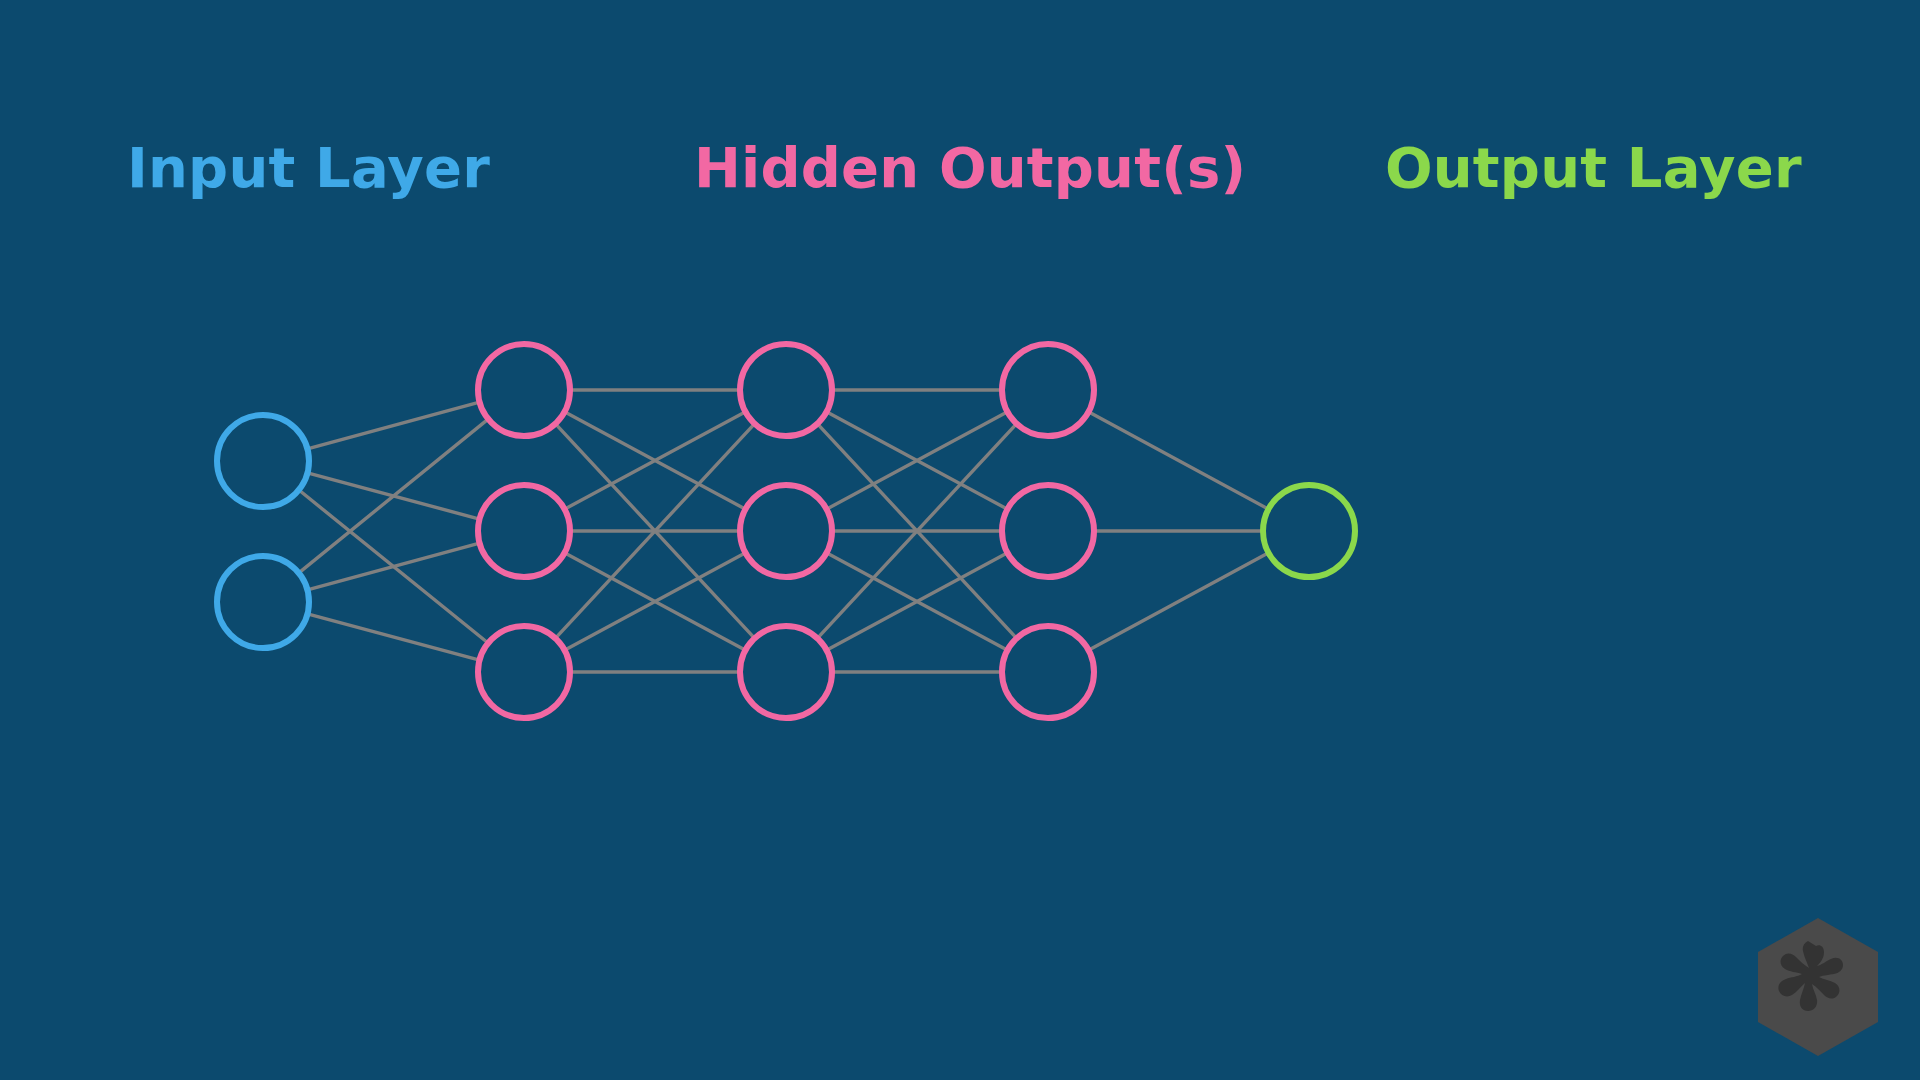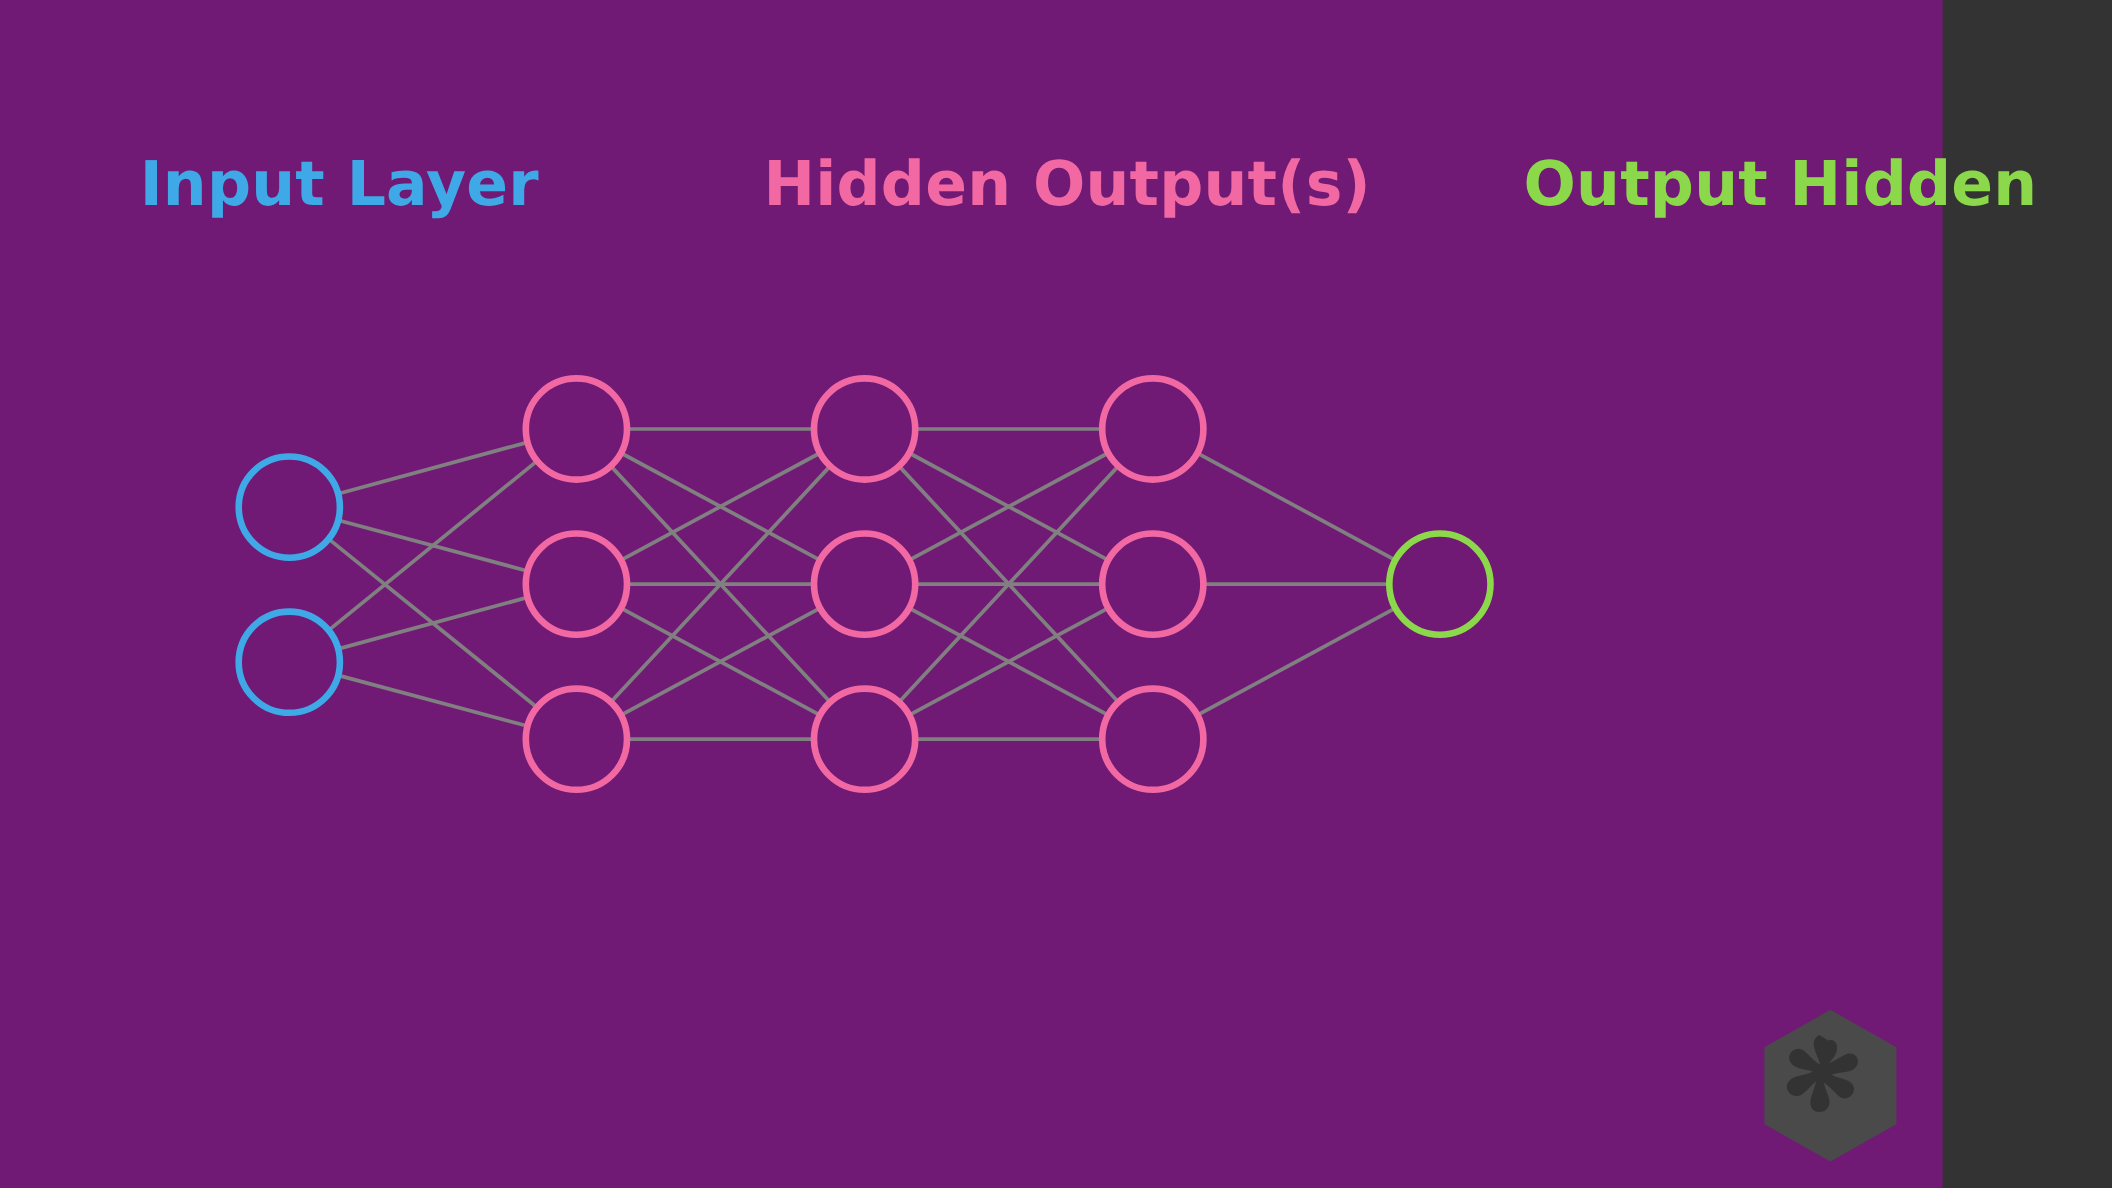--- a/index.html
+++ b/index.html
@@ -4,22 +4,22 @@
 <style>
   * { margin:0; padding:0; box-sizing:border-box; }
   html, body {
     width:1920px; height:1080px;
     background:#333333;
     overflow:hidden;
     font-family:"DejaVu Sans", sans-serif;
   }
   #stage {
     position:relative;
-    width:1766px; height:1080px;
-    background:#701a75;
+    width:1920px; height:1080px;
+    background:#0c4a6e;
   }
   .layer-labels {
     position:absolute;
     top:0; left:0;
     width:1920px; height:230px;
     pointer-events:none;
   }
   .layer-label {
     position:absolute;
     font-family:"DejaVu Sans", sans-serif;
@@ -53,21 +53,21 @@
   }
 </style>
 </head>
 <body>
 
 <div id="stage">
 
   <div class="layer-labels">
     <div class="layer-label" id="label-input" style="color: rgb(63, 169, 232);">Input Layer</div>
     <div class="layer-label" id="label-hidden" style="color: rgb(242, 104, 163);">Hidden Output(s)</div>
-    <div class="layer-label" id="label-output" style="color: rgb(139, 216, 75);">Output Hidden</div>
+    <div class="layer-label" id="label-output" style="color: rgb(139, 216, 75);">Output Layer</div>
   </div>
 
   <svg id="network" viewBox="0 0 1920 1080" xmlns="http://www.w3.org/2000/svg">
     <g id="edges">
         <line x1="308.3519098527297" y1="448.6628904232038" x2="478.6480901472703" y2="402.3371095767962" class="edge" stroke="#808080" stroke-width="3.4" stroke-linecap="round"></line>
         <line x1="308.3956749021078" y1="473.1750852227875" x2="478.6043250978922" y2="518.8249147772125" class="edge" stroke="#808080" stroke-width="3.4" stroke-linecap="round"></line>
         <line x1="299.55006796036326" y1="490.54813923232433" x2="487.44993203963674" y2="642.4518607676756" class="edge" stroke="#808080" stroke-width="3.4" stroke-linecap="round"></line>
         <line x1="299.48163313846885" y1="572.3674090982552" x2="487.51836686153115" y2="419.63259090174483" class="edge" stroke="#808080" stroke-width="3.4" stroke-linecap="round"></line>
         <line x1="308.3519098527297" y1="589.6628904232037" x2="478.6480901472703" y2="543.3371095767963" class="edge" stroke="#808080" stroke-width="3.4" stroke-linecap="round"></line>
         <line x1="308.3956749021078" y1="614.1750852227875" x2="478.6043250978922" y2="659.8249147772125" class="edge" stroke="#808080" stroke-width="3.4" stroke-linecap="round"></line>

